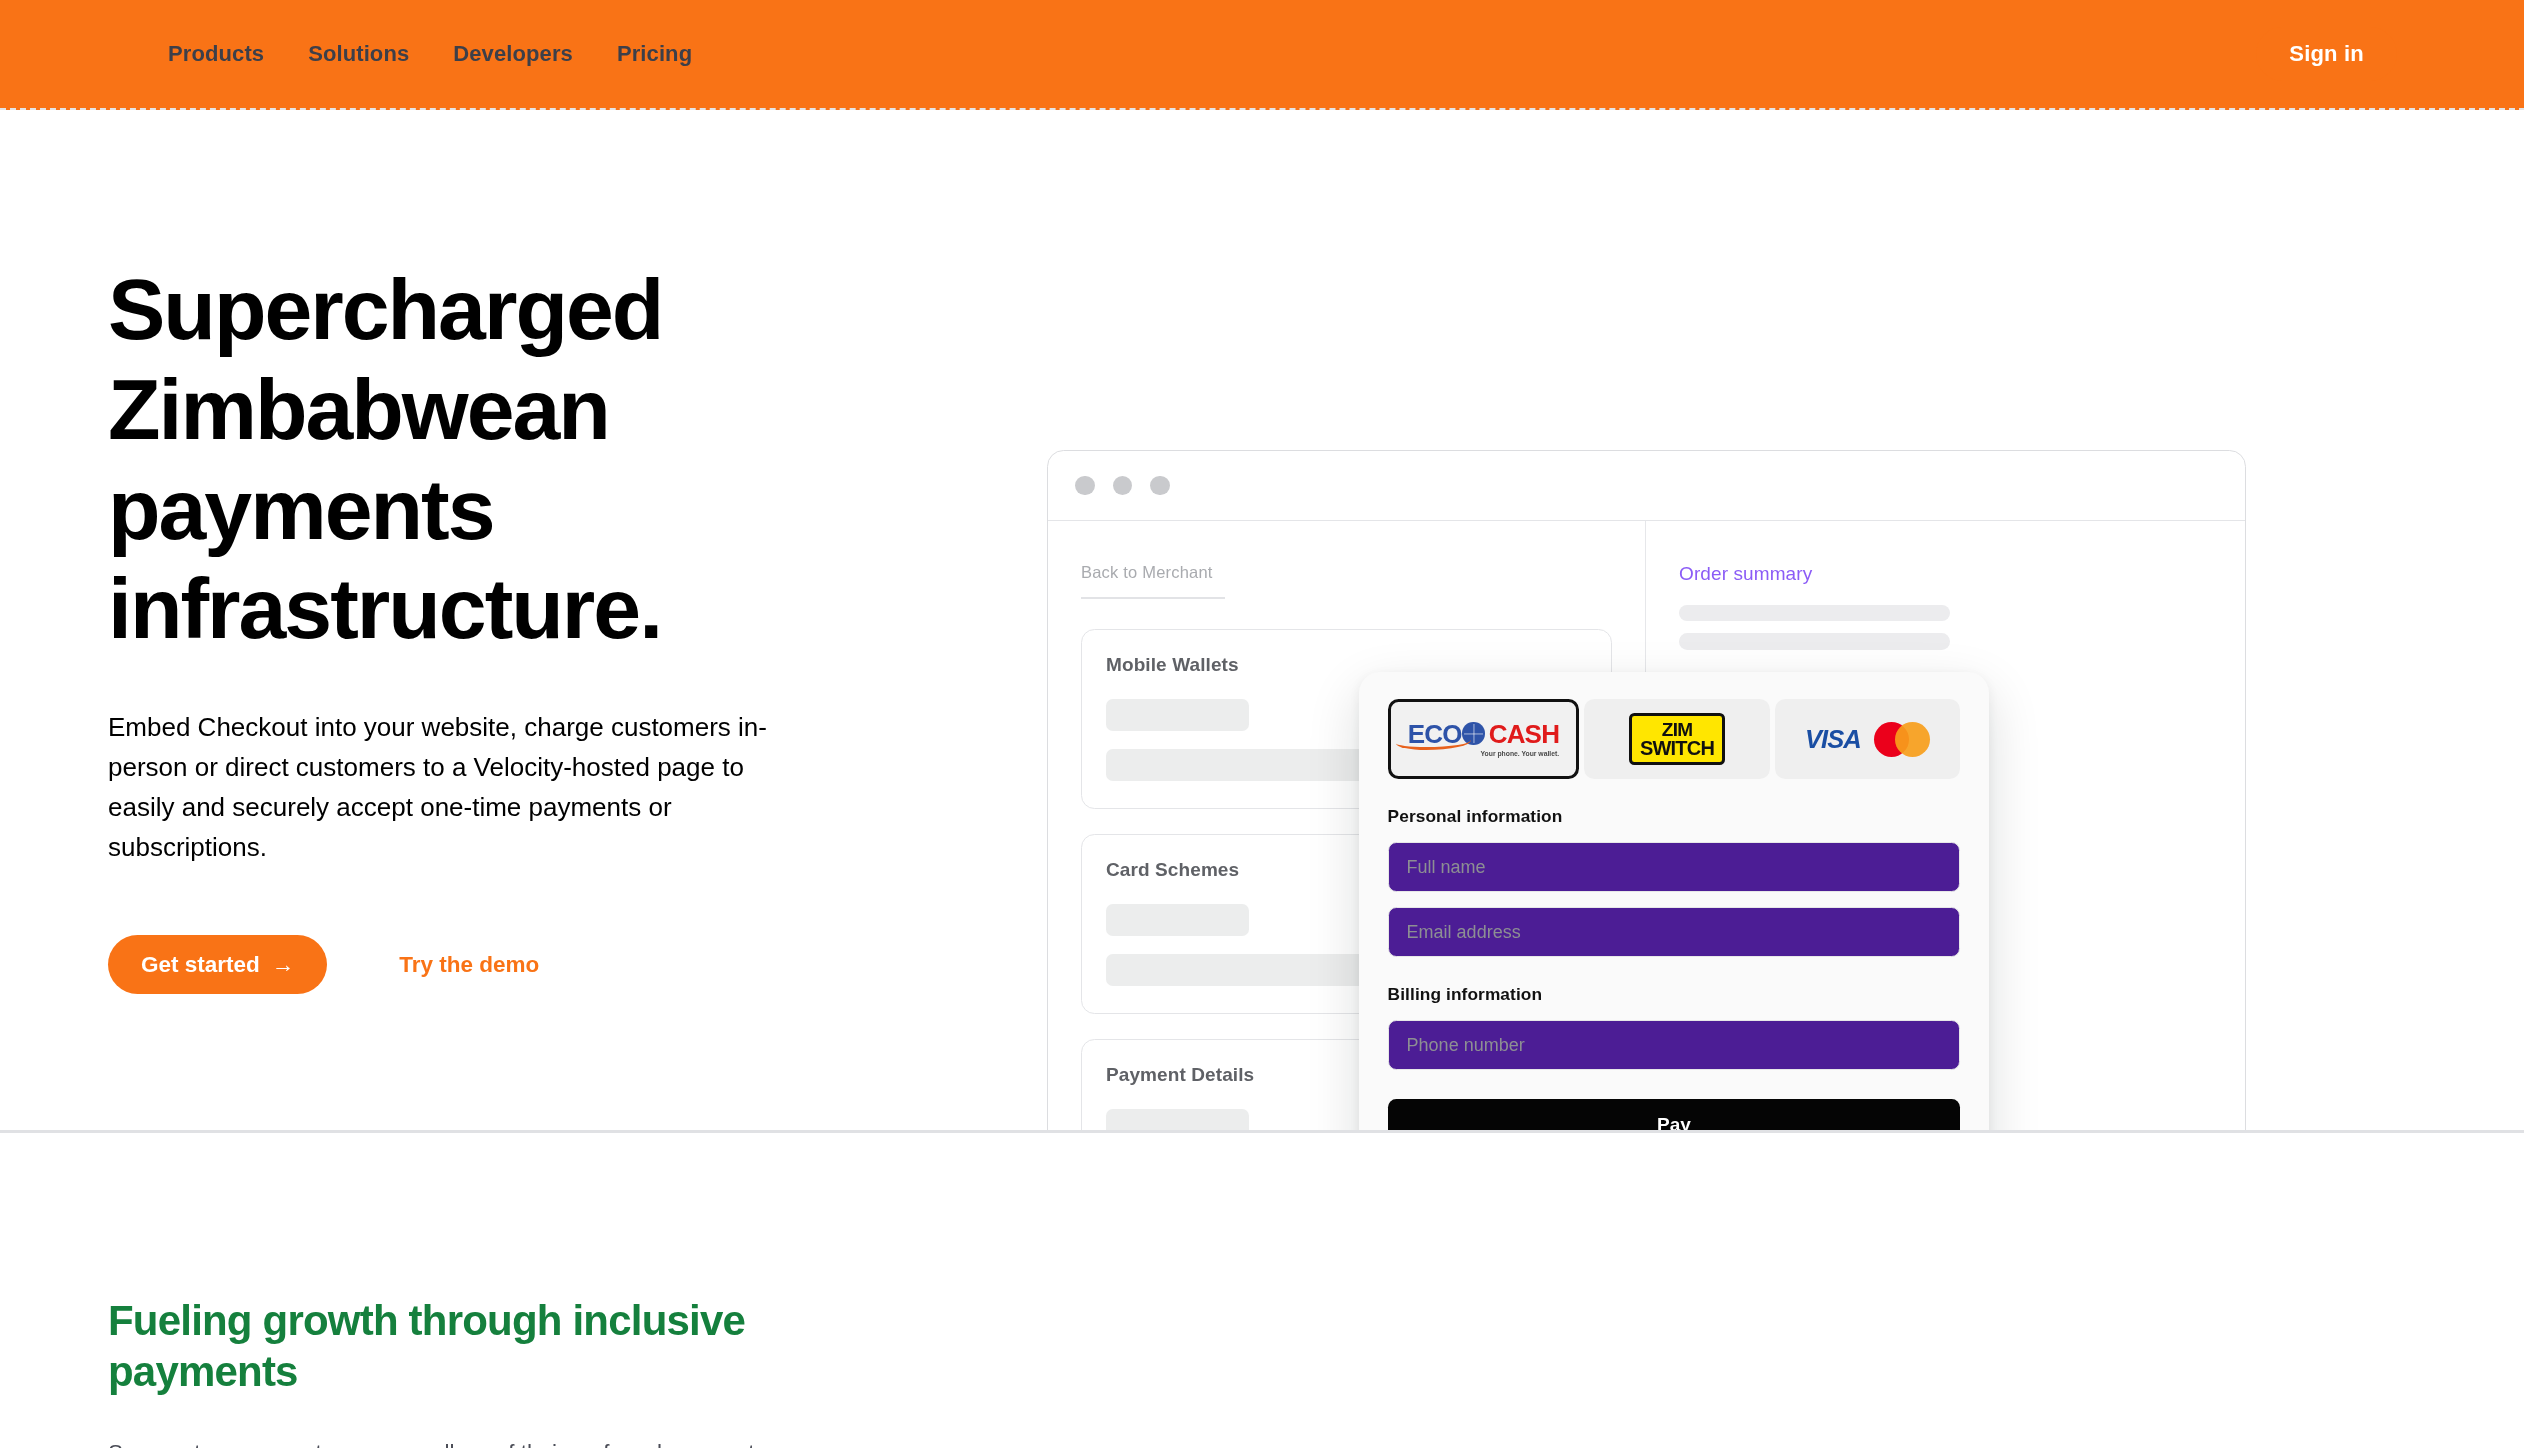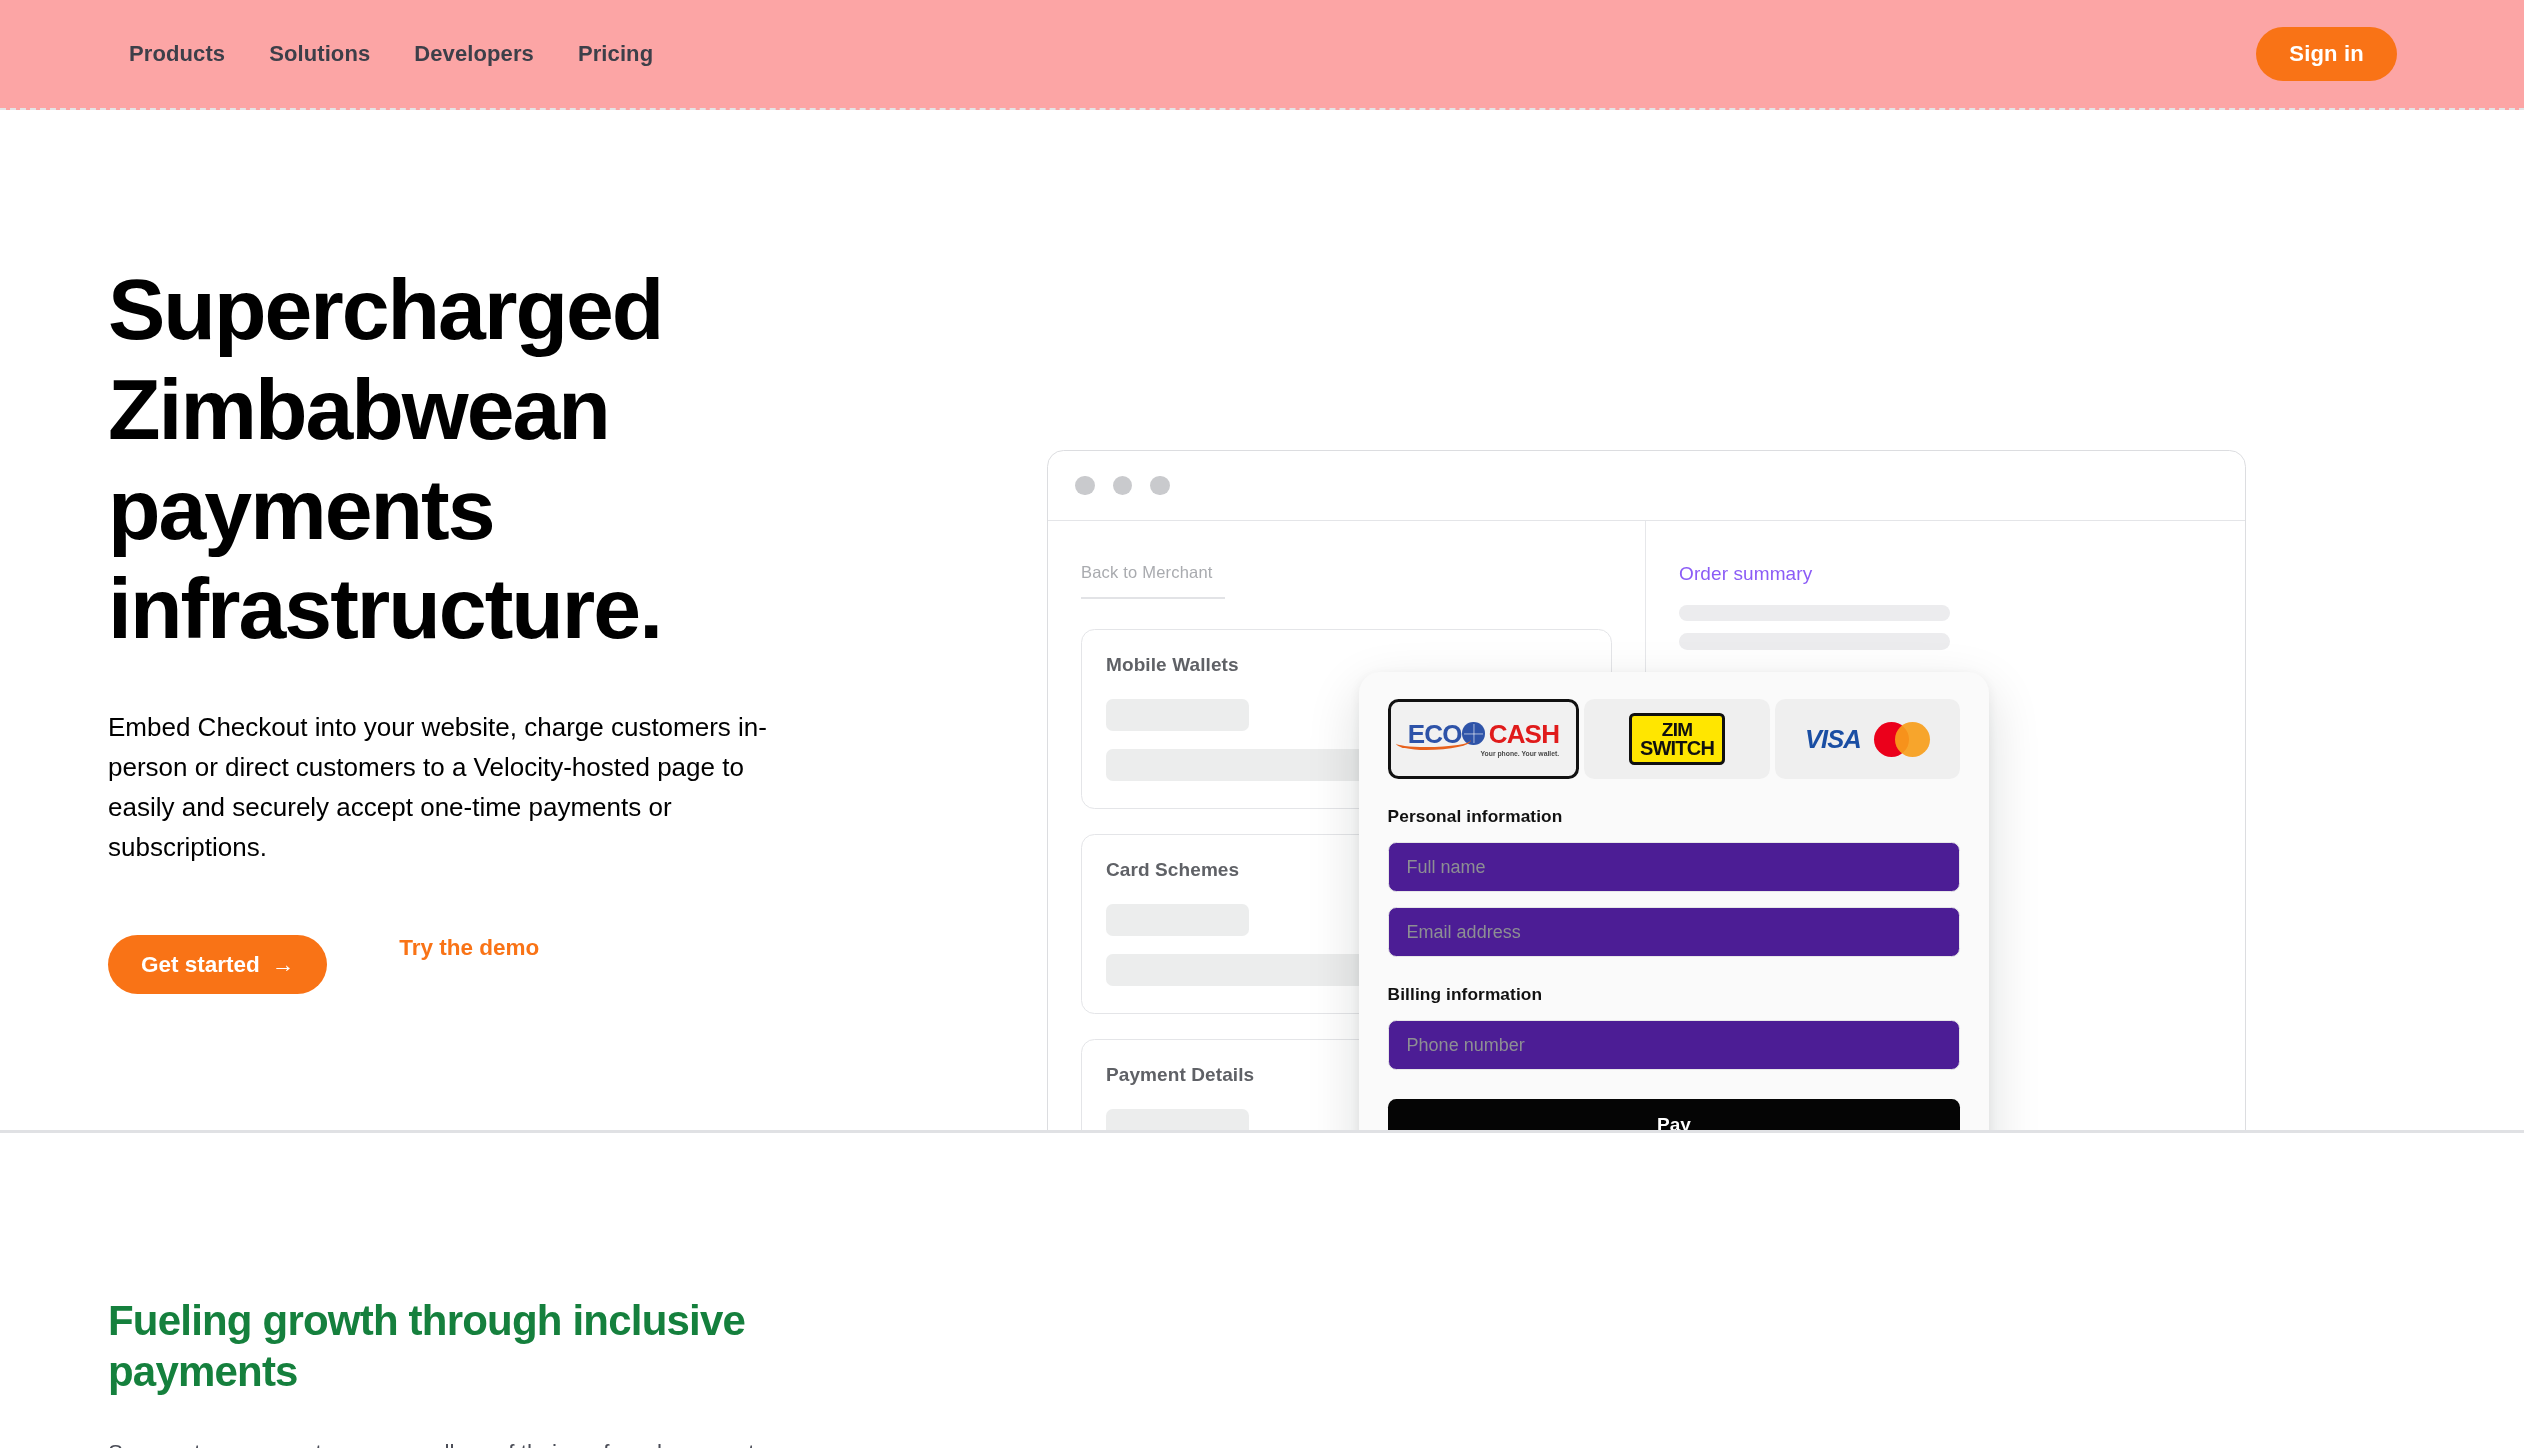--- a/index.html
+++ b/index.html
@@ -12,21 +12,22 @@
     overflow:hidden;
   }
 
   
   .navbar{
     position:relative;
     height:110px;
     display:flex;
     align-items:center;
     border-bottom:2.3px dashed #e3e4e6;
-    background:#fca5a5;
+    background:#f97316;
+    padding-left:39px;
   }
   .nav-links{
     display:flex;
     align-items:center;
     gap:44px;
     margin-left:129px;
   }
   .nav-link{
     font-size:22px;
     font-weight:600;
@@ -80,21 +81,21 @@
     margin-top:48px;
     font-size:26px;
     line-height:1.54;
     color:#000000;
     width:676px;
     font-weight:400;
   }
   .hero-cta{
     margin-top:68px;
     display:flex;
-    align-items:flex-start;
+    align-items:center;
     gap:72px;
   }
   .btn-primary{
     background:#f97316;
     color:#fff;
     border:none;
     border-radius:751px;
     font-family:"Liberation Sans", sans-serif;
     font-size:22.5px;
     font-weight:700;

